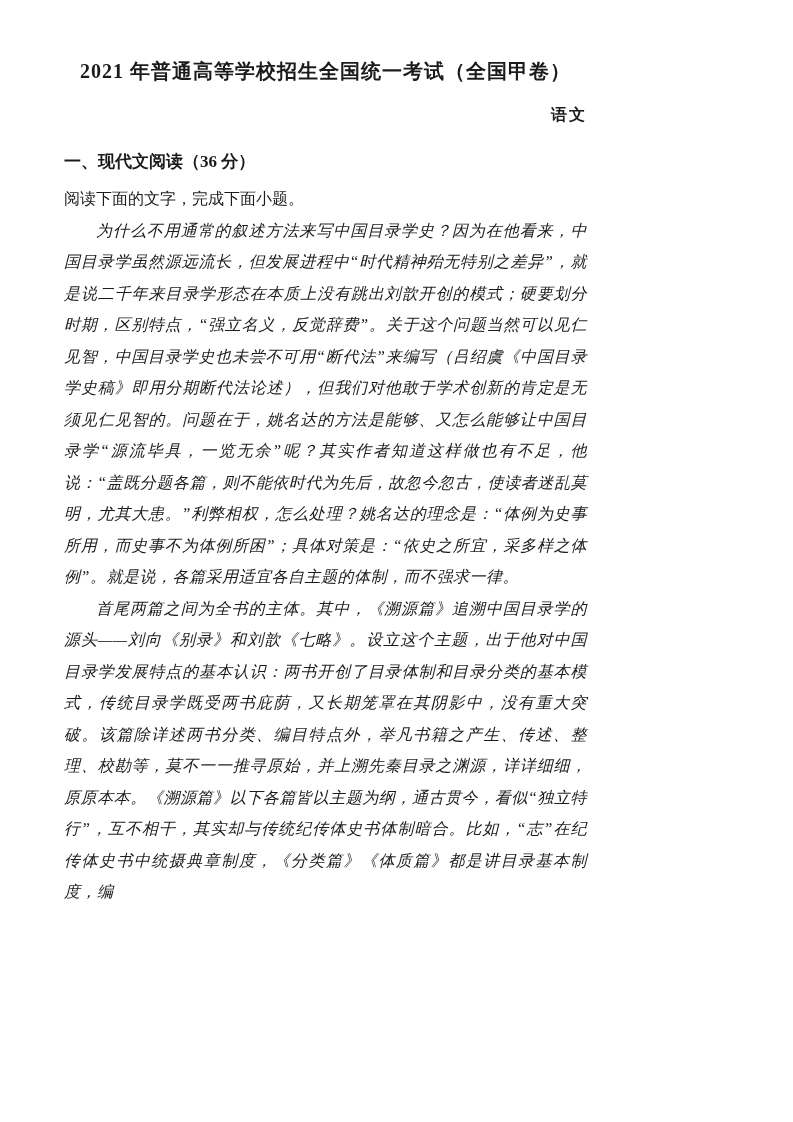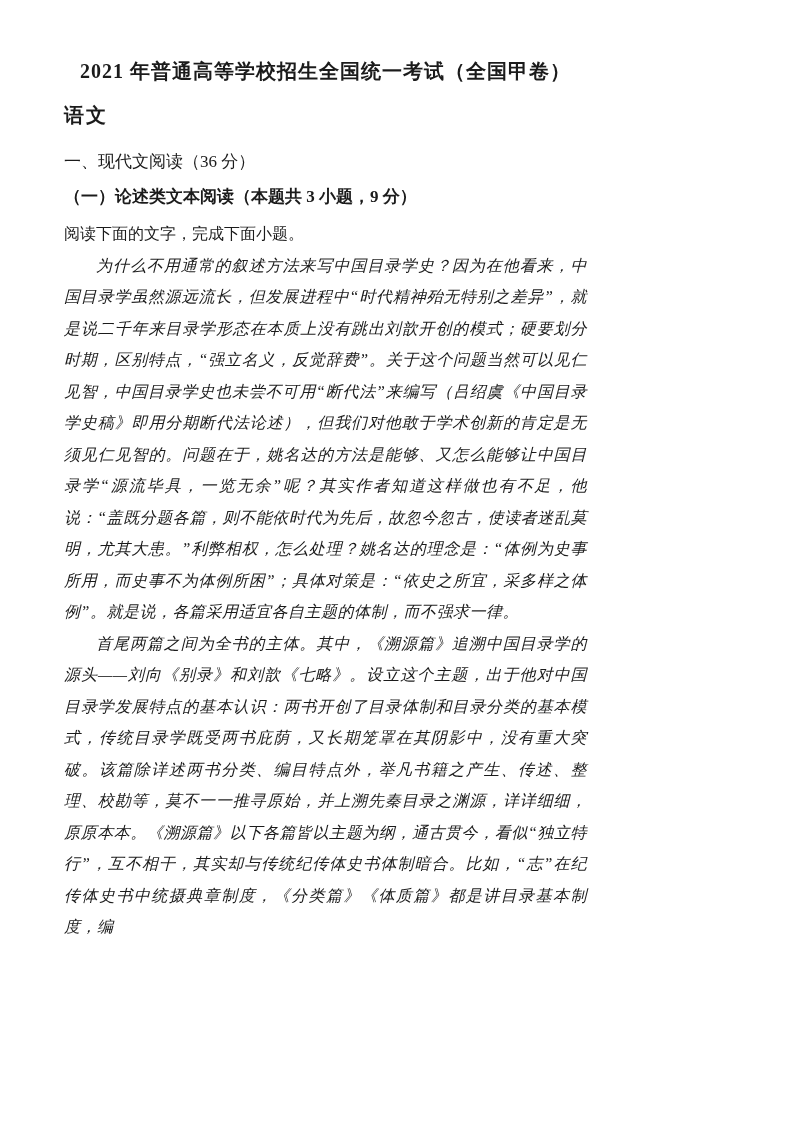--- a/index.html
+++ b/index.html
@@ -25,30 +25,30 @@
   .doc-title {
     margin: 0;
     font-size: 20px;
     font-weight: 700;
     text-align: center;
     letter-spacing: 1px;
     line-height: 26px;
   }
   .doc-subject {
     margin: 18px 0 0 0;
-    font-size: 20px;
+    font-size: 16px;
     font-weight: 700;
-    text-align: left;
+    text-align: right;
     letter-spacing: 2px;
     line-height: 26px;
   }
   .section-heading {
     margin: 22px 0 0 0;
     font-size: 17px;
-    font-weight: 400;
+    font-weight: 700;
     line-height: 24px;
   }
   .subsection-heading {
     margin: 11px 0 0 0;
     font-size: 17px;
     font-weight: 700;
     line-height: 24px;
   }
   .instruction {
     margin: 9px 0 0 0;
@@ -68,21 +68,20 @@
 </head>
 <body>
 
 <div class="page">
   <h1 class="doc-title">2021 年普通高等学校招生全国统一考试（全国甲卷）</h1>
 
   <h2 class="doc-subject">语文</h2>
 
   <h3 class="section-heading">一、现代文阅读（36 分）</h3>
 
-  <h3 class="subsection-heading">（一）论述类文本阅读（本题共 3 小题，9 分）</h3>
 
   <p class="instruction">阅读下面的文字，完成下面小题。</p>
 
 
   <p class="passage">为什么不用通常的叙述方法来写中国目录学史？因为在他看来，中国目录学虽然源远流长，但发展进程中“时代精神殆无特别之差异”，就是说二千年来目录学形态在本质上没有跳出刘歆开创的模式；硬要划分时期，区别特点，“强立名义，反觉辞费”。关于这个问题当然可以见仁见智，中国目录学史也未尝不可用“断代法”来编写（吕绍虞《中国目录学史稿》即用分期断代法论述），但我们对他敢于学术创新的肯定是无须见仁见智的。问题在于，姚名达的方法是能够、又怎么能够让中国目录学“源流毕具，一览无余”呢？其实作者知道这样做也有不足，他说：“盖既分题各篇，则不能依时代为先后，故忽今忽古，使读者迷乱莫明，尤其大患。”利弊相权，怎么处理？姚名达的理念是：“体例为史事所用，而史事不为体例所困”；具体对策是：“依史之所宜，采多样之体例”。就是说，各篇采用适宜各自主题的体制，而不强求一律。</p>
 
 
   <p class="passage">首尾两篇之间为全书的主体。其中，《溯源篇》追溯中国目录学的源头——刘向《别录》和刘歆《七略》。设立这个主题，出于他对中国目录学发展特点的基本认识：两书开创了目录体制和目录分类的基本模式，传统目录学既受两书庇荫，又长期笼罩在其阴影中，没有重大突破。该篇除详述两书分类、编目特点外，举凡书籍之产生、传述、整理、校勘等，莫不一一推寻原始，并上溯先秦目录之渊源，详详细细，原原本本。《溯源篇》以下各篇皆以主题为纲，通古贯今，看似“独立特行”，互不相干，其实却与传统纪传体史书体制暗合。比如，“志”在纪传体史书中统摄典章制度，《分类篇》《体质篇》都是讲目录基本制度，编</p>
 </div>
 

